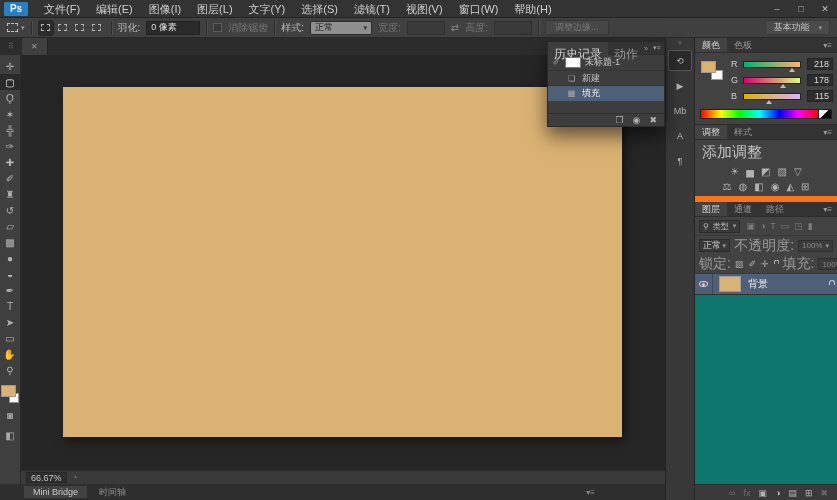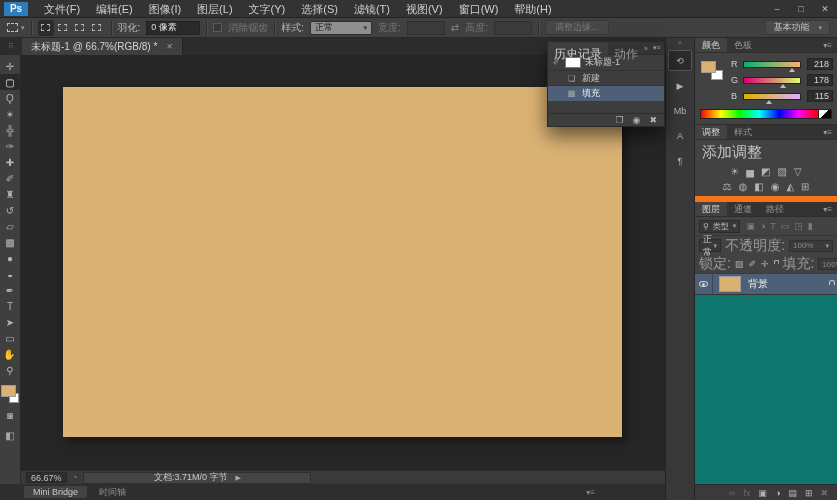--- a/index.html
+++ b/index.html
@@ -104,21 +104,21 @@
   .adj-icon{font-size:10px;color:#b2b2b2}
 
   .layers-top{background:#424242}
   .lfilter-row{display:flex;align-items:center;gap:4px;height:19px;padding:0 4px;border-bottom:1px solid #383838}
   .kind-dd{display:flex;align-items:center;gap:4px;height:13px;background:#383838;border:1px solid #2c2c2c;font-size:8px;color:#b9b9b9;padding:0 3px;white-space:nowrap}
   .lf-icons{display:flex;gap:5px;margin-left:2px}
   .lf-icon{font-size:9px;color:#7c7c7c}
   .blend-row{display:flex;align-items:center;gap:4px;height:19px;padding:0 4px}
   .blend-dd{width:58px;height:13px;background:#383838;border:1px solid #2c2c2c;font-size:9px;color:#c9c9c9;display:flex;align-items:center;justify-content:space-between;padding:0 3px}
   .dim-label{font-size:14px;color:#9a9a9a;white-space:nowrap}
-  .val-dd{height:12px;background:#3b3b3b;border:1px solid #2f2f2f;font-size:8px;color:#8a8a8a;display:flex;align-items:center;gap:12px;padding:0 3px;white-space:nowrap}
+  .val-dd{height:12px;background:#3b3b3b;border:1px solid #2f2f2f;font-size:8px;color:#8a8a8a;display:flex;align-items:center;gap:3px;padding:0 3px;white-space:nowrap}
   .lock-row{display:flex;align-items:center;gap:4px;height:18px;padding:0 4px}
   .lock-ics{display:flex;gap:5px;align-items:center}
   .lock-ic{font-size:9px;color:#ababab}
   .layer-row{display:flex;align-items:center;height:22px;border-top:1px solid #3a3a3a;border-bottom:1px solid #323232}
   .layer-row.selected{background:#4e5f78}
   .eye-cell{width:18px;align-self:stretch;display:flex;justify-content:center;align-items:center;border-right:1px solid rgba(0,0,0,.25)}
   .eye{width:9px;height:6px;border:1px solid #d2d2d2;border-radius:50%;position:relative}
   .eye::after{content:"";position:absolute;left:2px;top:1px;width:3px;height:3px;border-radius:50%;background:#d2d2d2}
   .layer-thumb{width:22px;height:16px;border:1px solid #9b9b9b;margin:0 7px 0 6px}
   .layer-name{font-size:10px;color:#ececec}
@@ -216,21 +216,20 @@
       <span>基本功能</span>
       <span class="dd-arrow">▾</span>
     </span>
   </div>
 
   <div class="workspace">
 
     <div class="tabstrip">
       <span class="grip">⠿</span>
       <span class="doc-tab">
-        <span>未标题-1 @ 66.7%(RGB/8) *</span>
         <span class="close">✕</span>
       </span>
     </div>
 
     <div class="toolbar">
       <div class="tools">
 
       <span class="tool">
             <span>✛</span>
           </span>
@@ -300,24 +299,20 @@
       <span class="tb-extra">◧</span>
     </div>
 
     <div class="canvas-area">
       <div class="canvas" style="background: rgb(218, 178, 115);"></div>
     </div>
 
     <div class="statusbar">
       <span class="zoom-box">66.67%</span>
       <span class="status-icon">◔</span>
-      <span class="doc-info-box">
-        <span>文档:3.71M/0 字节</span>
-        <span class="arrow">▶</span>
-      </span>
     </div>
 
     <div class="bottom-strip">
       <span class="bstrip-tab active">Mini Bridge</span>
       <span class="bstrip-tab">时间轴</span>
       <span class="bstrip-menu">▾≡</span>
     </div>
 
     <div class="history-panel">
       <div class="hheader">

